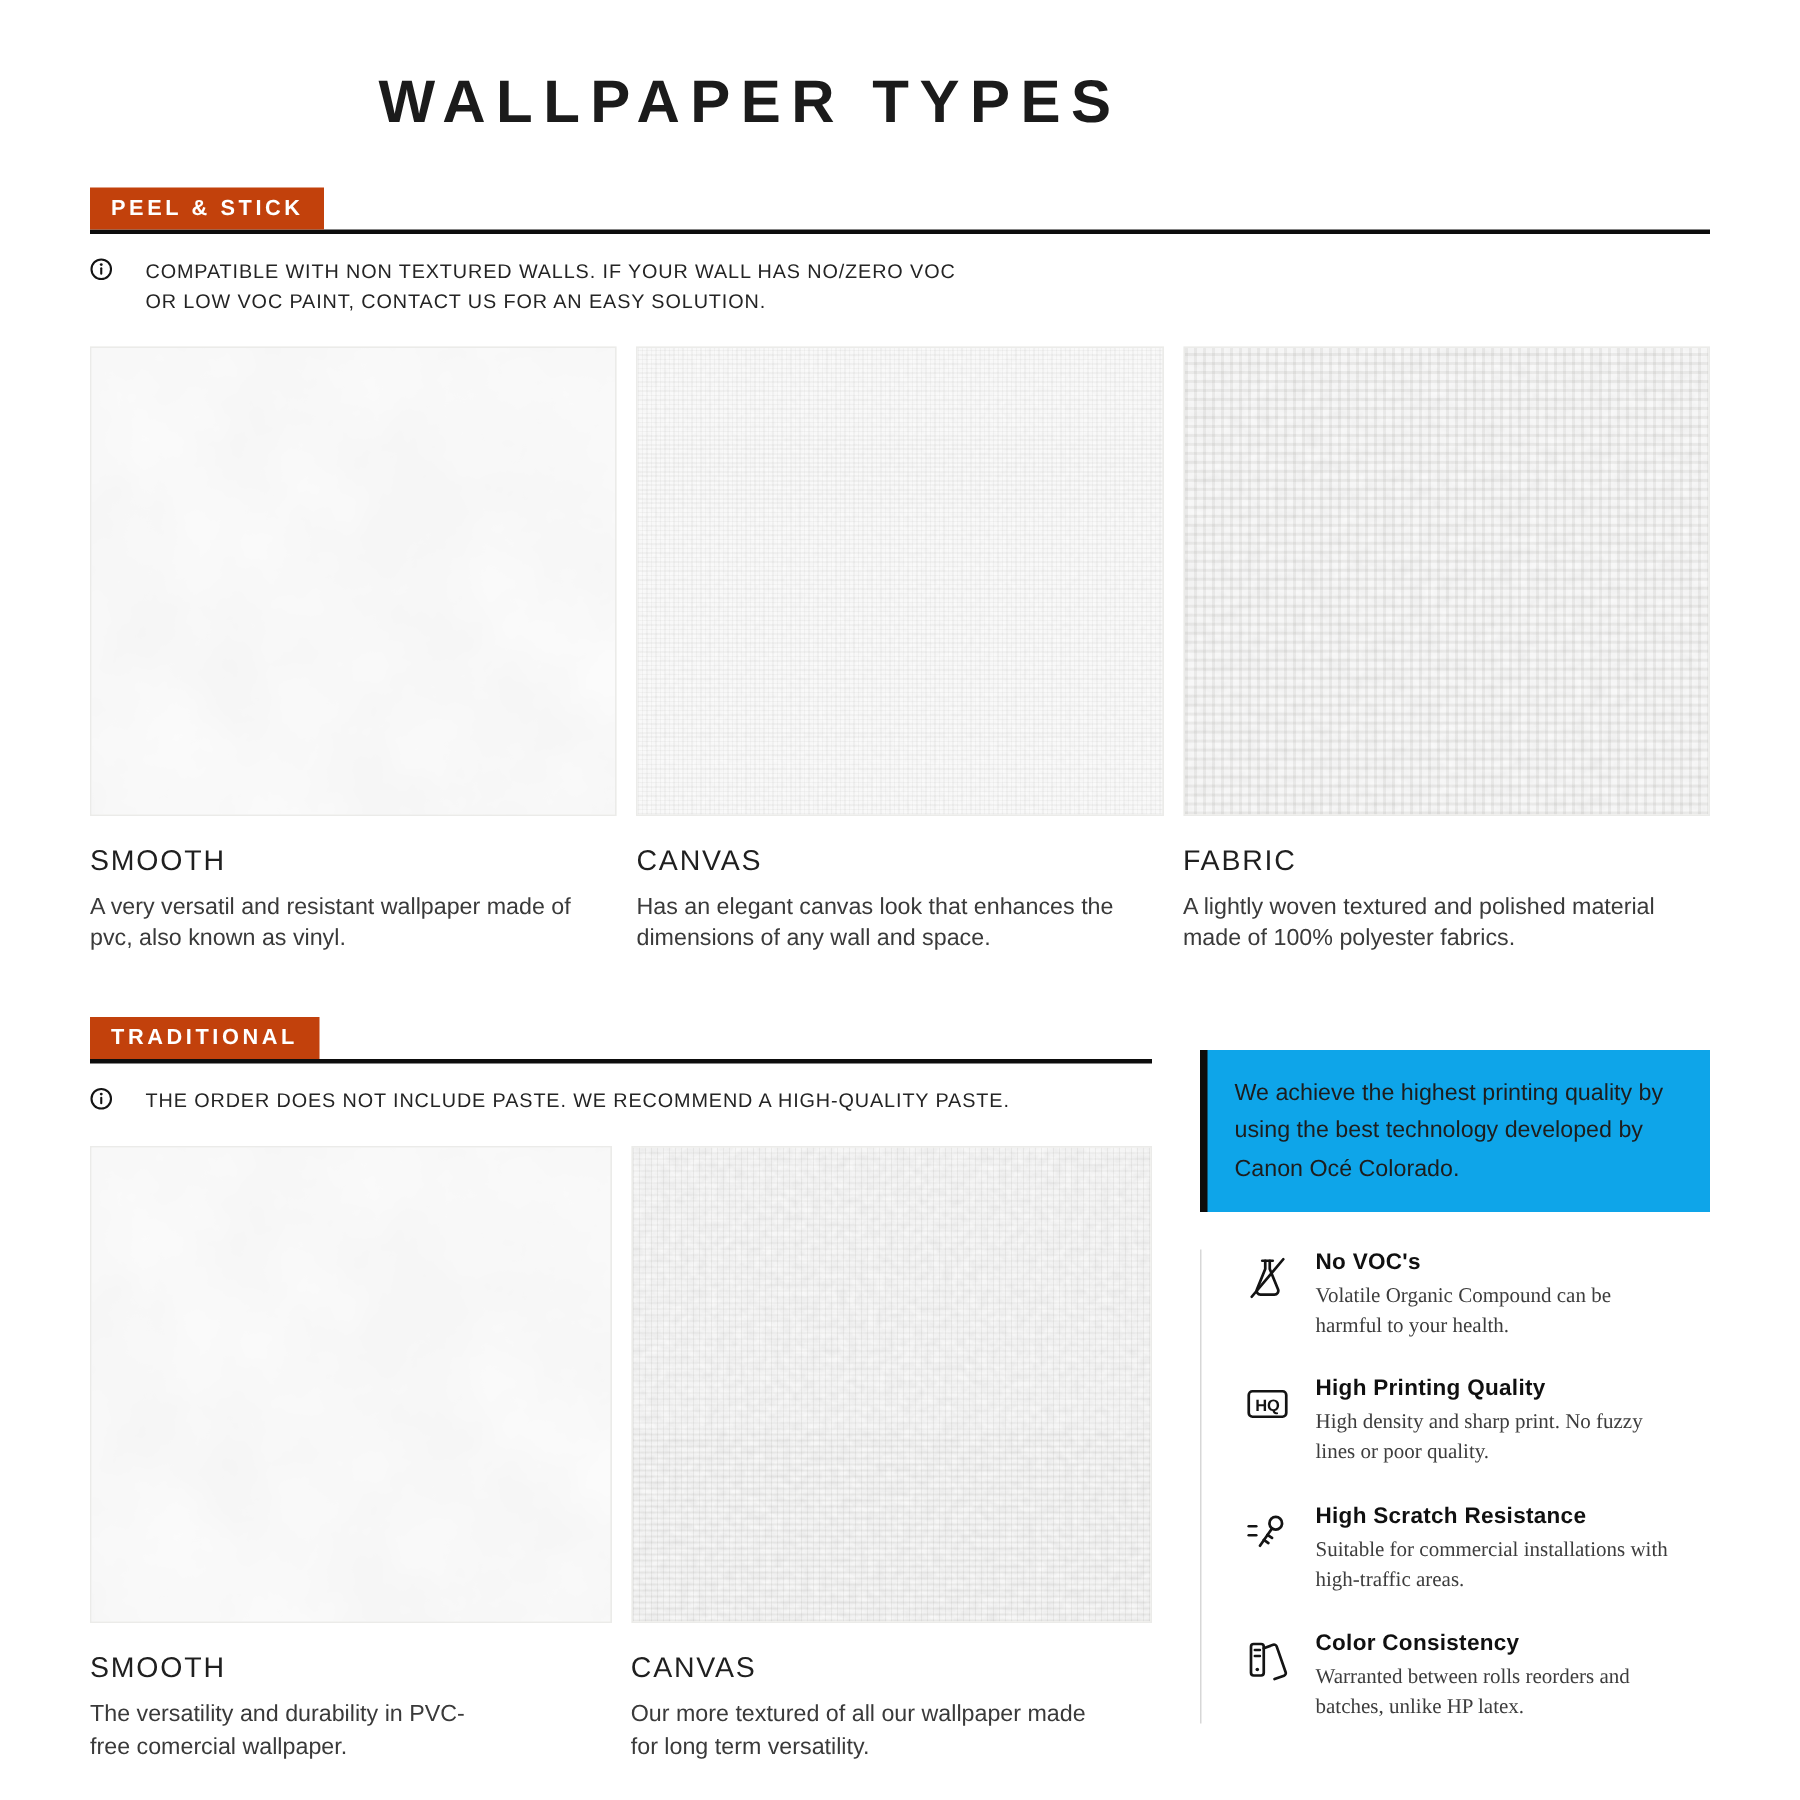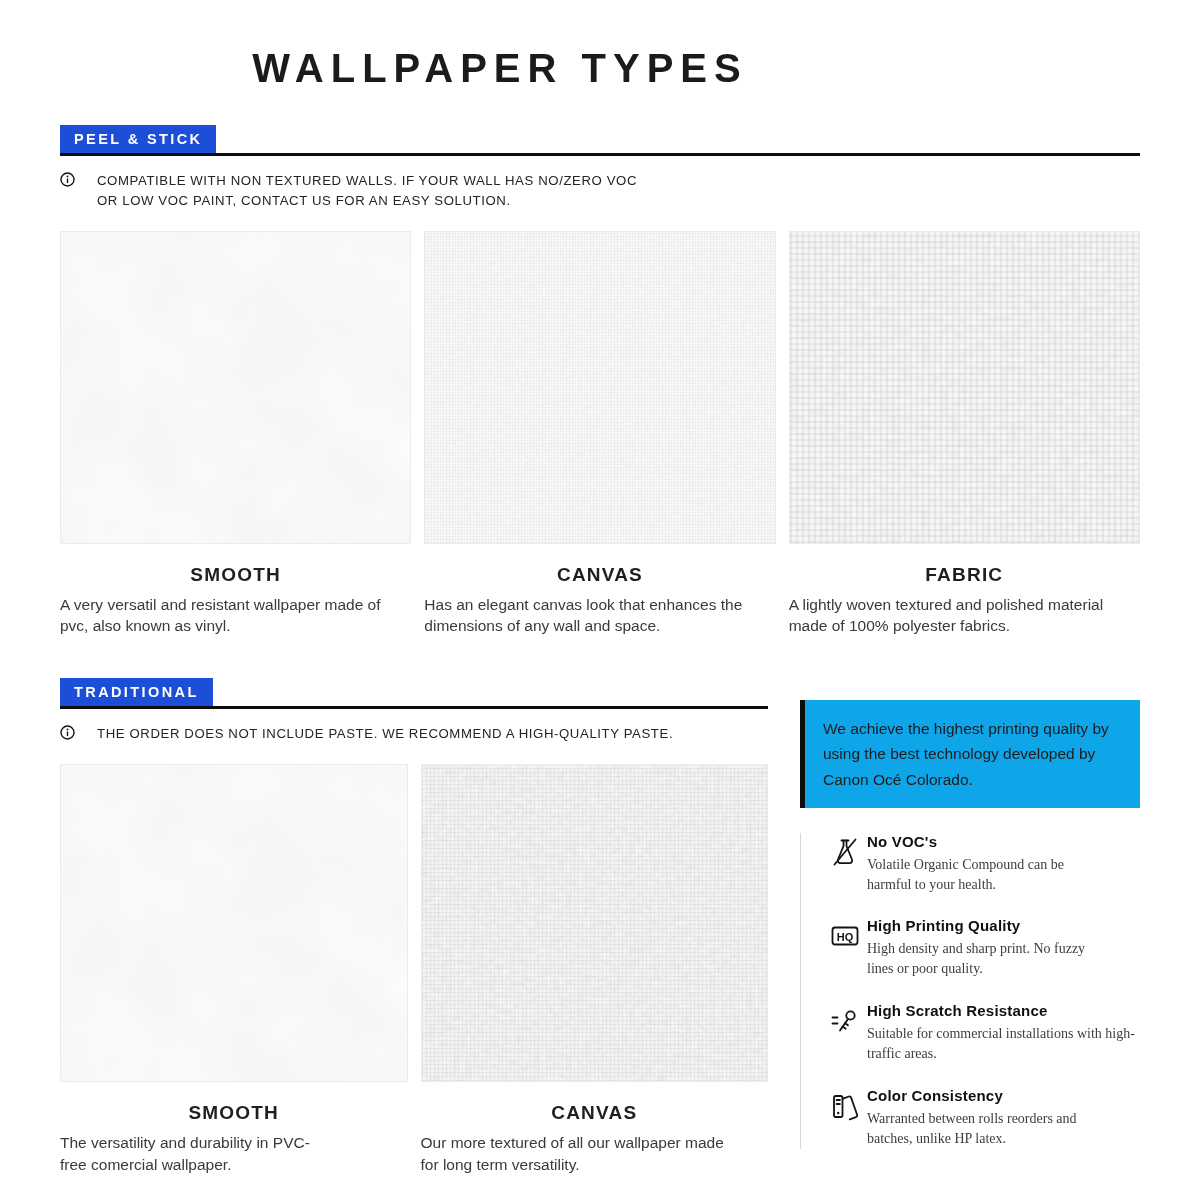--- a/index.html
+++ b/index.html
@@ -13,21 +13,21 @@
   }
   .page { padding: 46px 60px 0; }
 
   
   .title-wrap { width: 880px; text-align: center; margin-bottom: 34px; }
   h1.page-title { margin: 0; font-size: 40px; font-weight: 700; letter-spacing: 7px; color: #1b1b1b; }
 
   
   .sec-rule { display: flex; border-bottom: 3px solid #0d0d0d; }
   .badge {
-    background: #1d4ed8; color: #ffffff;
+    background: #c2410c; color: #ffffff;
     font-size: 14.5px; font-weight: 700; letter-spacing: 2.4px;
     padding: 6px 14px;
   }
 
   
   .note { display: flex; gap: 22px; align-items: flex-start; margin-top: 15px; }
   .info-ic { flex: 0 0 auto; margin-top: 1px; line-height: 0; }
   .note-text { margin: 0; font-size: 13.2px; letter-spacing: 0.6px; line-height: 1.5; color: #242424; font-weight: 500; }
   .mw-note1 { max-width: 556px; }
 
@@ -43,37 +43,37 @@
   .weave-3 { background:
       repeating-linear-gradient(0deg,  rgba(140,140,135,0.07) 0 1px, transparent 1px 3px),
       repeating-linear-gradient(90deg, rgba(140,140,135,0.07) 0 1px, transparent 1px 3px); }
   .weave-6 { background:
       repeating-linear-gradient(0deg,  rgba(130,128,120,0.11) 0 2px, transparent 2px 6px),
       repeating-linear-gradient(90deg, rgba(130,128,120,0.11) 0 2px, transparent 2px 6px); }
   .weave-4 { background:
       repeating-linear-gradient(0deg,  rgba(125,123,115,0.10) 0 1px, transparent 1px 4px),
       repeating-linear-gradient(90deg, rgba(125,123,115,0.10) 0 1px, transparent 1px 4px); }
 
-  .sw-title { margin: 20px 0 0; font-size: 19px; font-weight: 700; letter-spacing: 1.2px; color: #1f1f1f; text-align: center; }
+  .sw-title { margin: 20px 0 0; font-size: 19px; font-weight: 400; letter-spacing: 1.2px; color: #1f1f1f; }
   .sw-desc { margin: 8px 0 0; font-size: 15.5px; line-height: 1.38; color: #3a3a3a; }
   .mw-325 { max-width: 330px; } .mw-345 { max-width: 348px; } .mw-335 { max-width: 338px; }
   .mw-260 { max-width: 262px; } .mw-320 { max-width: 322px; }
 
   
   .row2 { display: flex; margin-top: 42px; }
   .col-left { width: 708px; }
   .col-right { width: 340px; margin-left: 32px; }
 
   .quote {
     margin-top: 22px; background: #0ea5e9; border-left: 5px solid #0d0d0d;
     padding: 16px 18px; font-size: 15.5px; line-height: 1.62; color: #1d1d1d;
   }
 
   .features { margin-top: 25px; border-left: 1px solid #d7d7d7; padding-left: 27px; }
-  .feature { display: flex; gap: 3px; margin-bottom: 23px; }
+  .feature { display: flex; gap: 13px; margin-bottom: 23px; }
   .f-ic { flex: 0 0 36px; padding-top: 2px; line-height: 0; }
   .f-tx h4 { margin: 0; font-size: 15px; font-weight: 700; color: #101010; letter-spacing: 0.2px; }
   .f-tx p { margin: 5px 0 0; font-size: 14px; line-height: 1.42; color: #3d3d3d; font-family: Liberation Serif, serif; }
   .fd-1 { max-width: 228px; } .fd-2 { max-width: 238px; } .fd-3 { max-width: 300px; } .fd-4 { max-width: 240px; }
 
   
   .ic path, .ic rect, .ic circle {
     stroke: #141414; stroke-width: 1.8; fill: none;
     stroke-linecap: round; stroke-linejoin: round;
   }

